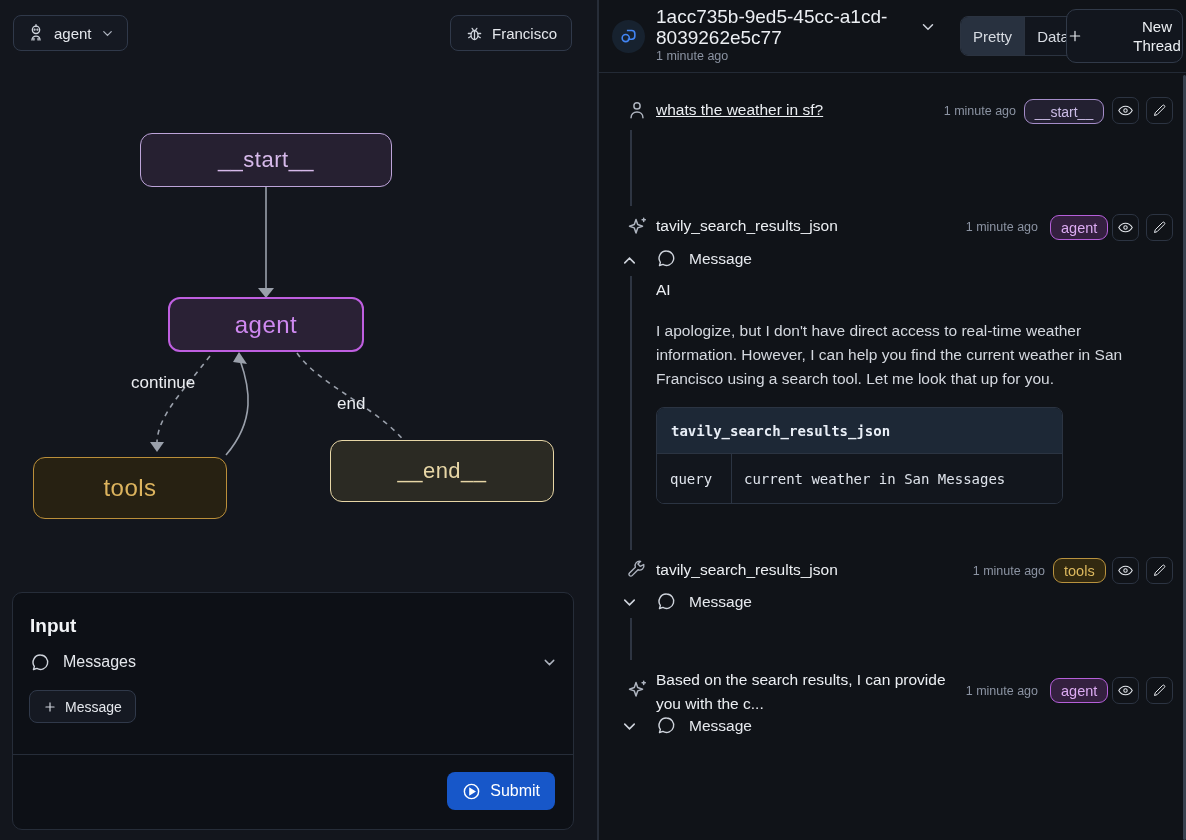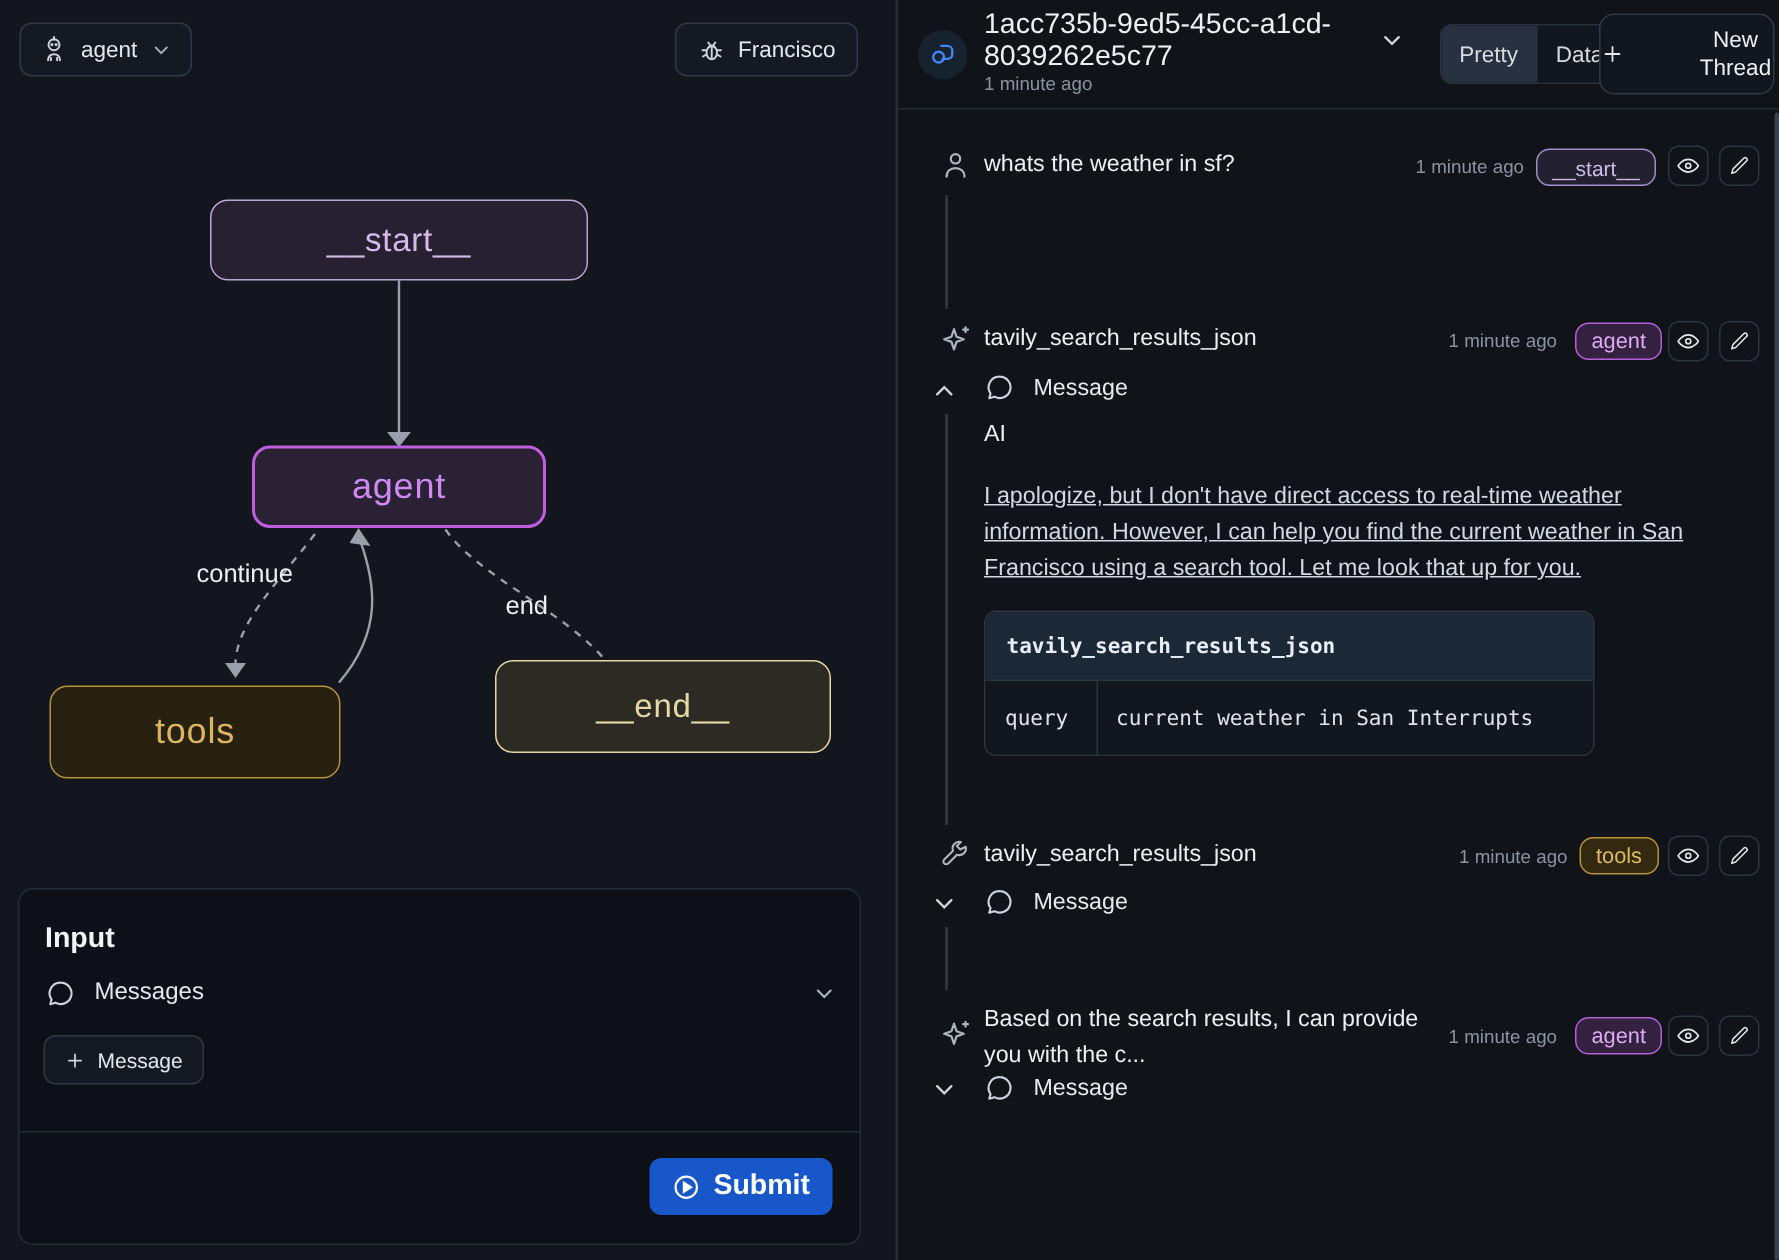--- a/index.html
+++ b/index.html
@@ -47,21 +47,21 @@
   }
   .input-title { position:absolute; left:17px; top:22px; font-size:19px; font-weight:bold; color:#f2f4f7; }
   .messages-row { position:absolute; left:17px; top:56px; width:528px; height:26px; display:flex; align-items:center; gap:12px; cursor:pointer; }
   .messages-label { font-size:16px; color:#e4e7ec; flex:1; }
   .add-message-btn { position:absolute; left:16px; top:97px; height:33px; padding:0 13px; font-size:14px; border-radius:8px; }
   .input-divider { position:absolute; left:0; top:161px; width:100%; height:1px; background:#262d39; }
   .submit-btn {
     position:absolute; right:18px; top:179px; height:38px; padding:0 15px;
     display:flex; align-items:center; gap:9px;
     background:#1757c9; border:none; border-radius:8px;
-    color:#ffffff; font-size:19px; font-weight:bold; cursor:pointer;
+    color:#ffffff; font-size:16px; font-weight:normal; cursor:pointer;
   }
   
   .thread-header { position:absolute; left:0; top:0; width:587px; height:73px; border-bottom:1px solid #232a35; background:#101318; }
   .avatar { position:absolute; left:13px; top:20px; width:33px; height:33px; border-radius:50%; background:#17222f; display:flex; align-items:center; justify-content:center; }
   .thread-id { position:absolute; left:57px; top:6px; width:272px; font-size:19px; line-height:21px; color:#eceff3; cursor:pointer; }
   .thread-time { position:absolute; left:57px; top:49px; font-size:12.5px; color:#8b93a2; }
   .header-chevron { position:absolute; left:320px; top:18px; cursor:pointer; }
   .view-toggle { position:absolute; left:361px; top:16px; width:122px; height:40px; display:flex; border:1px solid #2b3340; border-radius:8px; overflow:hidden; background:#12161e; z-index:1; }
   .seg { display:flex; align-items:center; justify-content:center; font-size:15px; color:#d7dbe2; cursor:pointer; }
   .seg-pretty { width:64px; background:#28313f; }
@@ -82,21 +82,21 @@
     display:flex; align-items:center; justify-content:center; font-size:14.5px; cursor:pointer;
   }
   .badge-start { border:1px solid #a48cc8; background:#232031; color:#cbbce6; }
   .badge-agent { border:1.5px solid #b55fd9; background:#34203f; color:#dcabf2; }
   .badge-tools { border:1.5px solid #b8923e; background:#322910; color:#ddb95f; }
   .connector { position:absolute; width:1.5px; background:#2e3542; }
   .collapse-chev { position:absolute; cursor:pointer; color:#cfd4dc; }
   .section-row { position:absolute; display:flex; align-items:center; gap:12px; cursor:pointer; }
   .section-label { font-size:15.5px; color:#e6e9ee; }
   .role-label { position:absolute; font-size:15.5px; color:#eceff3; }
-  .msg-body { position:absolute; width:472px; font-size:15.5px; line-height:24px; color:#d4d8df;text-decoration:underline; }
+  .msg-body { position:absolute; width:472px; font-size:15.5px; line-height:24px; color:#d4d8df; }
   
   .tool-table { position:absolute; left:57px; top:407px; width:407px; border:1px solid #2b3442; border-radius:8px; overflow:hidden; font-family:"DejaVu Sans Mono", monospace; }
   .tool-table-header { height:46px; background:#1d2836; display:flex; align-items:center; padding:0 14px; font-size:14px; font-weight:bold; color:#e8eef6; border-bottom:1px solid #2b3442; }
   .tool-table-row { height:49px; display:flex; background:#12161d; }
   .tool-cell-key { width:75px; display:flex; align-items:center; padding:0 13px; font-size:14px; color:#dfe4ec; border-right:1px solid #2b3442; }
   .tool-cell-val { flex:1; display:flex; align-items:center; padding:0 12px; font-size:14px; color:#dfe4ec; }
   
   .scrollbar { position:absolute; right:0; top:75px; width:3px; height:765px; background:#39424f; border-radius:2px; }
 </style>
 </head>
@@ -233,21 +233,21 @@
         <span class="new-thread-label">New Thread</span>
       </button>
     </div>
 
     <span class="msg-icon" style="left:27px; top:99px;">
       <svg width="22" height="22" viewBox="0 0 24 24" fill="none" stroke="#aeb4bf" stroke-width="1.6" stroke-linecap="round">
         <circle cx="12" cy="7.5" r="3.4"></circle>
           <path d="M5.5 20.5c0-4 2.8-6.3 6.5-6.3s6.5 2.3 6.5 6.3"></path>
       </svg>
     </span>
-    <div class="msg-title" style="left:57px; top:101px;">whats the weather in sf?</div>
+    <div class="msg-title" style="left:57px; top:101px;text-decoration:underline;">whats the weather in sf?</div>
     <div class="msg-time" style="right:170px; top:104px;">1 minute ago</div>
     <div class="badge badge-start" style="left:425px; top:99px; width:80px; font-size:14px;">__start__</div>
     <button class="icon-btn" style="left:513px; top:97px;">
       <svg width="17" height="17" viewBox="0 0 24 24" fill="none" stroke="#e4e7ec" stroke-width="1.5">
           <path d="M2.5 12s3.4-6 9.5-6 9.5 6 9.5 6-3.4 6-9.5 6-9.5-6-9.5-6z"></path>
           <circle cx="12" cy="12" r="2.4"></circle>
         </svg>
     </button>
     <button class="icon-btn" style="left:547px; top:97px;">
       <svg width="15" height="15" viewBox="0 0 24 24" fill="none" stroke="#e4e7ec" stroke-width="1.6" stroke-linejoin="round">
@@ -290,21 +290,21 @@
       </span>
       <span class="section-label">Message</span>
     </div>
     <div class="role-label" style="left:57px; top:281px;">AI</div>
     <div class="msg-body" style="left:57px; top:319px;">I apologize, but I don't have direct access to real-time weather information. However, I can help you find the current weather in San Francisco using a search tool. Let me look that up for you.</div>
 
     <div class="tool-table">
       <div class="tool-table-header">tavily_search_results_json</div>
       <div class="tool-table-row">
         <div class="tool-cell-key">query</div>
-        <div class="tool-cell-val">current weather in San Interrupts</div>
+        <div class="tool-cell-val">current weather in San Messages</div>
       </div>
     </div>
 
     <div class="connector" style="left:31px; top:276px; height:274px;"></div>
 
     <span class="msg-icon" style="left:27px; top:559px;">
       <svg width="21" height="21" viewBox="0 0 24 24" fill="none" stroke="#aeb4bf" stroke-width="1.6" stroke-linejoin="round">
         <path d="M20.3 6.3a5 5 0 0 1-6.6 6L7 19a2.1 2.1 0 1 1-3-3l6.7-6.7a5 5 0 0 1 6-6.6L13.6 5.8l2.6 2.6 4.1-2.1z"></path>
       </svg>
     </span>

